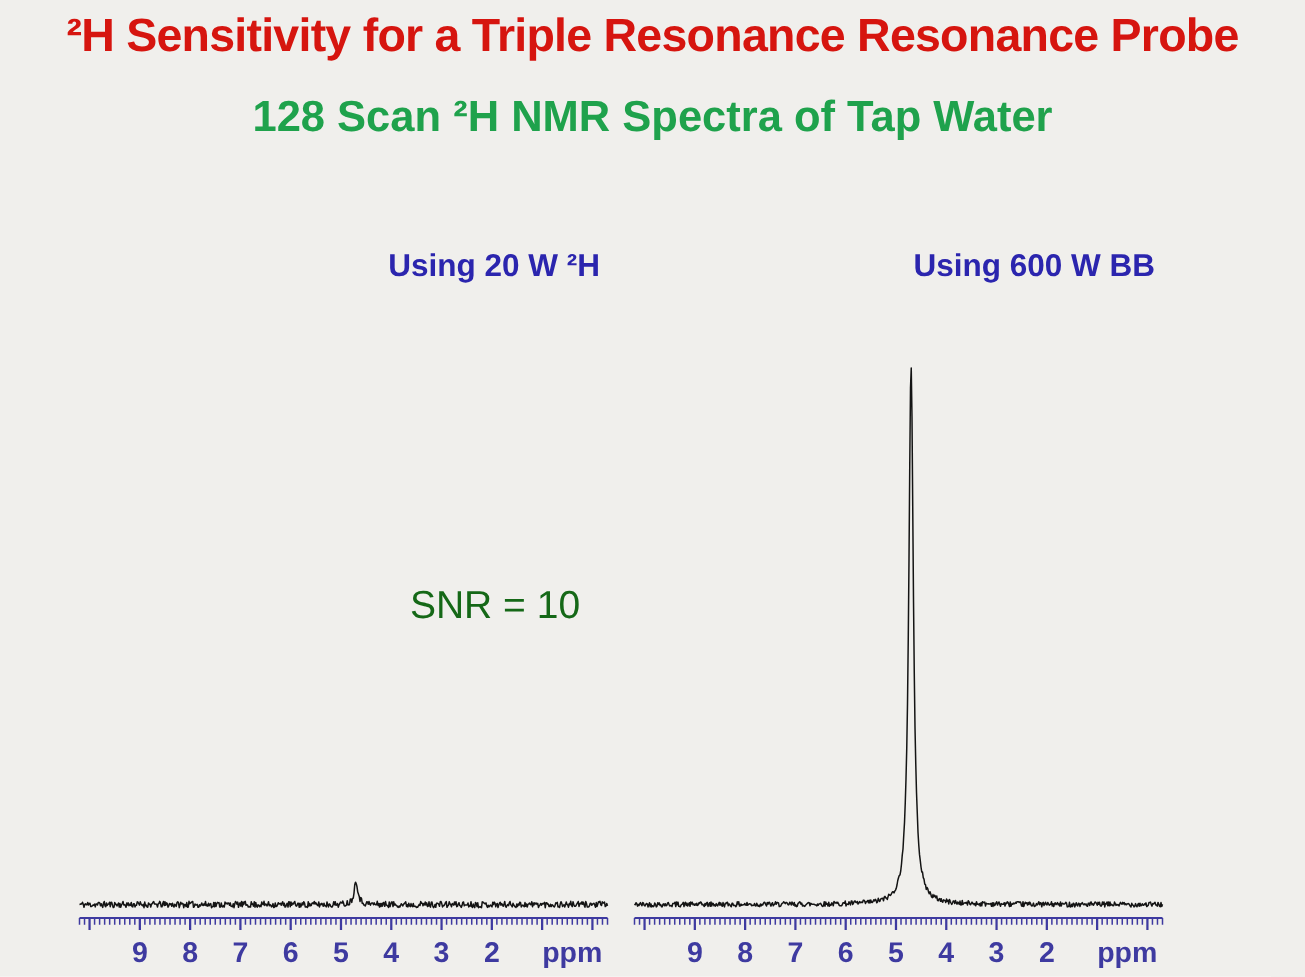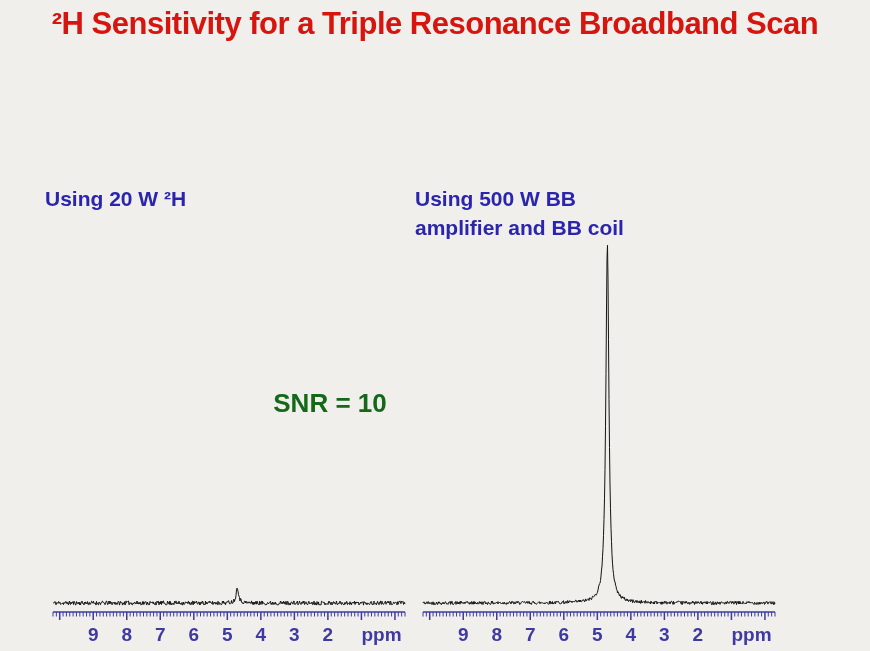--- a/index.html
+++ b/index.html
@@ -15,48 +15,48 @@
   .title{
     position:absolute; top:6px; left:0; width:870px;
     text-align:center; font-size:31px; font-weight:bold; color:var(--c-title);
     letter-spacing:-0.5px;
   }
   .subtitle{
     position:absolute; top:62px; left:0; width:870px;
     text-align:center; font-size:29px; font-weight:bold; color:var(--c-subtitle);
   }
   .panel-header{
-    position:absolute; top:184px; width:355px;
-    text-align:left; font-size:21px; line-height:29px;
+    position:absolute; top:163px; width:355px;
+    text-align:right; font-size:21px; line-height:29px;
     font-weight:bold; color:var(--c-header);
   }
   .panel-header.left{left:45px;}
   .panel-header.right{left:415px;}
   .snr{
     position:absolute; top:388px; width:220px;
-    text-align:center; font-size:26px; font-weight:bold; color:var(--c-snr);
+    text-align:center; font-size:26px; font-weight:normal; color:var(--c-snr);
   }
   .snr.left{left:220px;}
   .snr.right{left:602px;}
   .spectrum{position:absolute; top:230px; width:370px; height:421px;}
   .spectrum.left{left:45px;}
   .spectrum.right{left:415px;}
 </style>
 </head>
 <body>
 
 <div class="slide">
-  <div class="title">²H Sensitivity for a Triple Resonance Broadband Scan</div>
+  <div class="title">²H Sensitivity for a Triple Resonance Resonance Probe</div>
+  <div class="subtitle">128 Scan ²H NMR Spectra of Tap Water</div>
 
   <div class="panel-header left">
     <div>Using 20 W ²H</div>
   </div>
   <div class="panel-header right">
-    <div>Using 500 W BB</div>
-    <div>amplifier and BB coil</div>
+    <div>Using 600 W BB</div>
   </div>
 
   <div class="snr left">SNR = 10</div>
 
   <svg id="spec-left" class="spectrum left" viewBox="0 0 370 421">
       <line x1="8" y1="382" x2="360" y2="382" stroke="#3e3aa0" stroke-width="1.4"></line>
       <line x1="8" y1="382" x2="8" y2="386.5" stroke="#3e3aa0" stroke-width="1"></line>
       <line x1="11.35238095238094" y1="382" x2="11.35238095238094" y2="386.5" stroke="#3e3aa0" stroke-width="1"></line>
       <line x1="14.704761904761881" y1="382" x2="14.704761904761881" y2="390" stroke="#3e3aa0" stroke-width="1.5"></line>
       <line x1="18.05714285714282" y1="382" x2="18.05714285714282" y2="386.5" stroke="#3e3aa0" stroke-width="1"></line>

